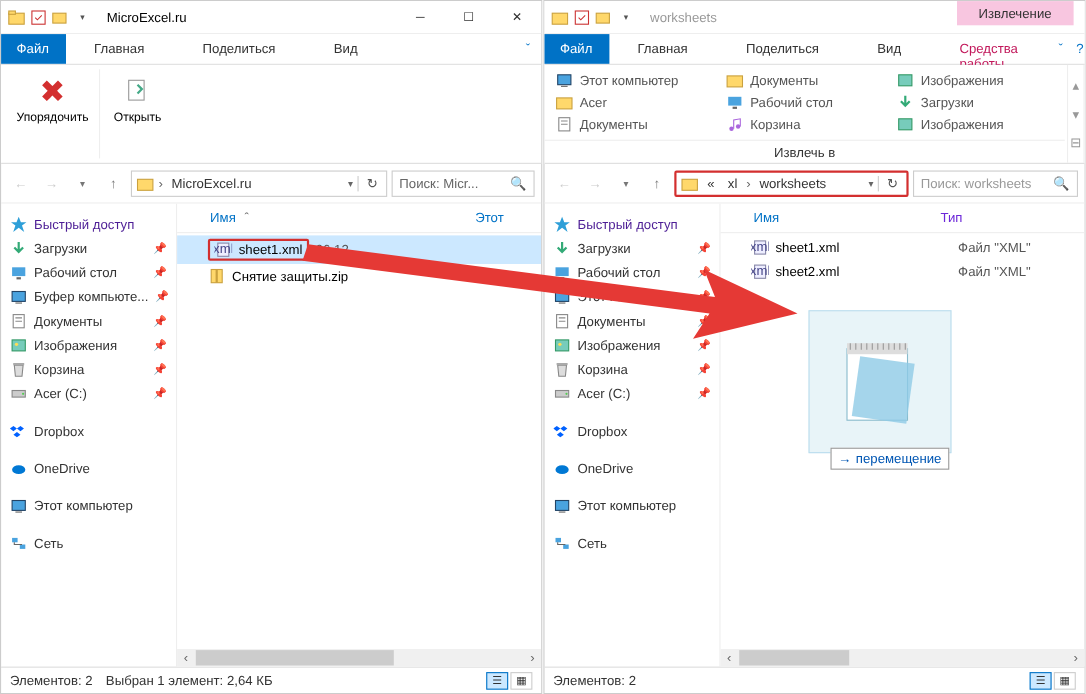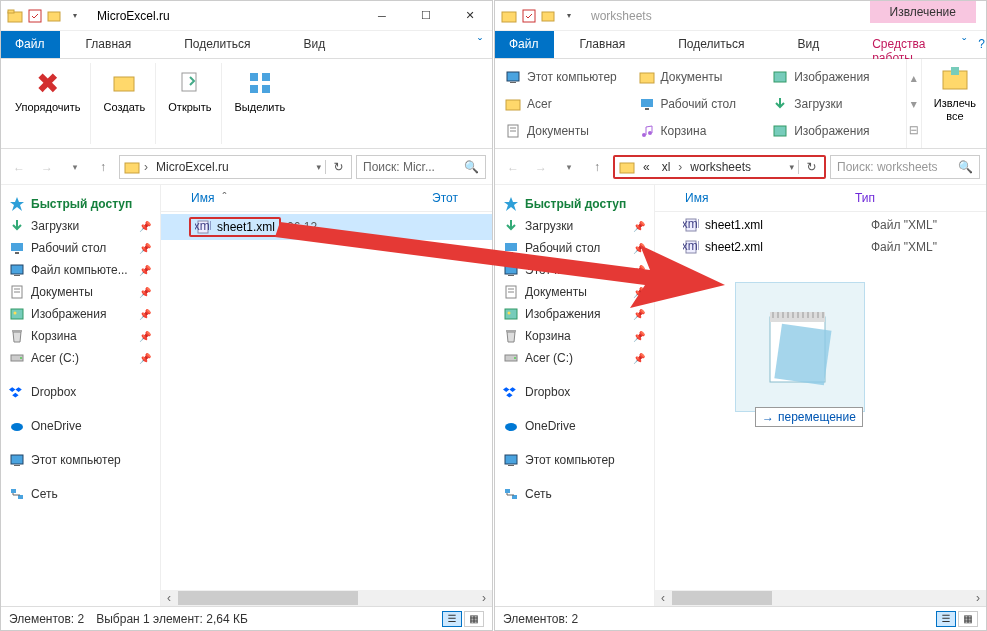--- a/index.html
+++ b/index.html
@@ -38,21 +38,21 @@
 .address.highlight{border:2px solid #d32f2f;border-radius:2px}
 .address .folder-icon{width:16px;height:16px}
 .address .crumb{padding:0 4px;color:#333}
 .address .sep{color:#666}
 .refresh-btn{width:22px;display:flex;align-items:center;justify-content:center;color:#555}
 .search{width:130px;height:24px;border:1px solid #ccc;display:flex;align-items:center;padding:0 6px;color:#666;gap:4px}
 .content{flex:1;display:flex;overflow:hidden}
 .sidebar{width:160px;border-right:1px solid #eee;padding:8px 4px;overflow:hidden}
 .sidebar-item{display:flex;align-items:center;gap:6px;padding:3px 4px;color:#333;white-space:nowrap}
 .sidebar-item .pin{margin-left:auto;color:#888;font-size:10px}
-.sidebar-item.header{font-weight:bold;color:#15803d}
+.sidebar-item.header{font-weight:normal;color:#4c1d95}
 .si-icon{width:16px;height:16px;flex-shrink:0;display:flex;align-items:center;justify-content:center;font-size:12px}
 .sidebar-gap{height:12px}
 .main{flex:1;display:flex;flex-direction:column;position:relative}
 .columns{display:flex;border-bottom:1px solid #eee;padding:6px 0}
 .col-name{flex:1;padding-left:30px;color:#0072c6;display:flex;gap:8px}
 .col-date{width:60px;color:#0072c6}
 .col-type{width:100px;color:#6d28d9}
 .file-list{flex:1;padding:2px 0;position:relative}
 .file-row{display:flex;align-items:center;padding:3px 6px;gap:6px}
 .file-row.selected{background:#cce8ff}
@@ -119,48 +119,25 @@
     <div class="ribbon-group">
         <div class="ribbon-btn">
           <div class="ribbon-icon" style="color:#d32f2f;font-size:28px">✖</div>
           <div class="ribbon-label">Упорядочить</div>
         </div>
       </div>
     <div class="ribbon-group">
         <div class="ribbon-btn">
           <div class="ribbon-icon">
             <svg width="28" height="28">
-              <rect x="4" y="8" width="20" height="14" fill="#ffd86b" stroke="#caa13e"></rect>
-            </svg>
-          </div>
-          <div class="ribbon-label">Создать</div>
-        </div>
-      </div>
-    <div class="ribbon-group">
-        <div class="ribbon-btn">
-          <div class="ribbon-icon">
-            <svg width="28" height="28">
               <rect x="6" y="4" width="14" height="18" fill="#fff" stroke="#999"></rect>
               <path d="M14 16l4-4-4-4" stroke="#4a8" fill="none" stroke-width="2"></path>
             </svg>
           </div>
           <div class="ribbon-label">Открыть</div>
-        </div>
-      </div>
-    <div class="ribbon-group">
-        <div class="ribbon-btn">
-          <div class="ribbon-icon">
-            <svg width="28" height="28">
-              <rect x="4" y="4" width="8" height="8" fill="#4aa3df"></rect>
-              <rect x="16" y="4" width="8" height="8" fill="#4aa3df"></rect>
-              <rect x="4" y="16" width="8" height="8" fill="#4aa3df"></rect>
-              <rect x="16" y="16" width="8" height="8" fill="#4aa3df"></rect>
-            </svg>
-          </div>
-          <div class="ribbon-label">Выделить</div>
         </div>
       </div>
   </div>
 
   <div class="navbar">
     <div class="nav-btn disabled">←</div>
     <div class="nav-btn disabled">→</div>
     <div class="nav-btn" style="font-size:9px">▾</div>
     <div class="nav-btn">↑</div>
     <div class="address">
@@ -209,21 +186,21 @@
           <span>Рабочий стол</span>
           <span class="pin">📌</span>
         </div>
         <div class="sidebar-item">
           <span class="si-icon">
             <svg width="16" height="16">
               <rect x="2" y="3" width="12" height="9" fill="#4aa3df" stroke="#246"></rect>
               <rect x="5" y="13" width="6" height="1" fill="#666"></rect>
             </svg>
           </span>
-          <span>Файл компьюте...</span>
+          <span>Буфер компьюте...</span>
           <span class="pin">📌</span>
         </div>
         <div class="sidebar-item">
           <span class="si-icon">
             <svg width="16" height="16">
               <rect x="3" y="2" width="10" height="12" fill="#fff" stroke="#888"></rect>
               <line x1="5" y1="5" x2="11" y2="5" stroke="#888"></line>
               <line x1="5" y1="8" x2="11" y2="8" stroke="#888"></line>
             </svg>
           </span>
@@ -315,20 +292,31 @@
               <span class="fi-icon">
                 <svg width="16" height="16">
                   <rect x="3" y="2" width="10" height="12" fill="#eef" stroke="#88a"></rect>
                   <text x="8" y="11" font-size="6" text-anchor="middle" fill="#448">xml</text>
                 </svg>
               </span>
               <span class="fname">sheet1.xml</span>
             </span>
             <span class="fdate">06.12.</span>
           </div>
+          <div class="file-row">
+            <span style="width:16px"></span>
+            <span class="fi-icon">
+              <svg width="16" height="16">
+                <rect x="3" y="2" width="10" height="12" fill="#ffd86b" stroke="#caa13e"></rect>
+                <rect x="7" y="2" width="2" height="12" fill="#caa13e"></rect>
+              </svg>
+            </span>
+            <span class="fname">Снятие защиты.zip</span>
+            <span class="fdate">06.12.</span>
+          </div>
         </div>
       <div class="scrollbar-h">
         <div class="scroll-arrow">‹</div>
         <div class="scroll-thumb" style="width:180px"></div>
         <div style="flex:1"></div>
         <div class="scroll-arrow">›</div>
       </div>
     </div>
   </div>
 
@@ -457,38 +445,27 @@
           </div>
           <div class="extract-item">
             <span class="ei-icon">
               <svg width="16" height="16">
                 <rect x="2" y="3" width="12" height="10" fill="#7cb" stroke="#396"></rect>
               </svg>
             </span>
             <span>Изображения</span>
           </div>
         </div>
+      <div class="extract-title">Извлечь в</div>
     </div>
     <div style="width:16px;display:flex;flex-direction:column;justify-content:center;gap:12px;color:#999;border-left:1px solid #eee;border-right:1px solid #eee">
       <span style="text-align:center">▴</span>
       <span style="text-align:center">▾</span>
       <span style="text-align:center">⊟</span>
     </div>
-    <div class="ribbon-group" style="border:none">
-        <div class="ribbon-btn">
-          <div class="ribbon-icon">
-            <svg width="32" height="32">
-              <rect x="4" y="8" width="24" height="18" fill="#ffd86b" stroke="#caa13e"></rect>
-              <rect x="12" y="4" width="8" height="8" fill="#7cb"></rect>
-            </svg>
-          </div>
-          <div class="ribbon-label" style="white-space:pre">Извлечь
-все</div>
-        </div>
-      </div>
   </div>
 
   <div class="navbar">
     <div class="nav-btn disabled">←</div>
     <div class="nav-btn disabled">→</div>
     <div class="nav-btn" style="font-size:9px">▾</div>
     <div class="nav-btn">↑</div>
     <div class="address highlight">
       <span class="folder-icon">
           <svg width="16" height="16">

